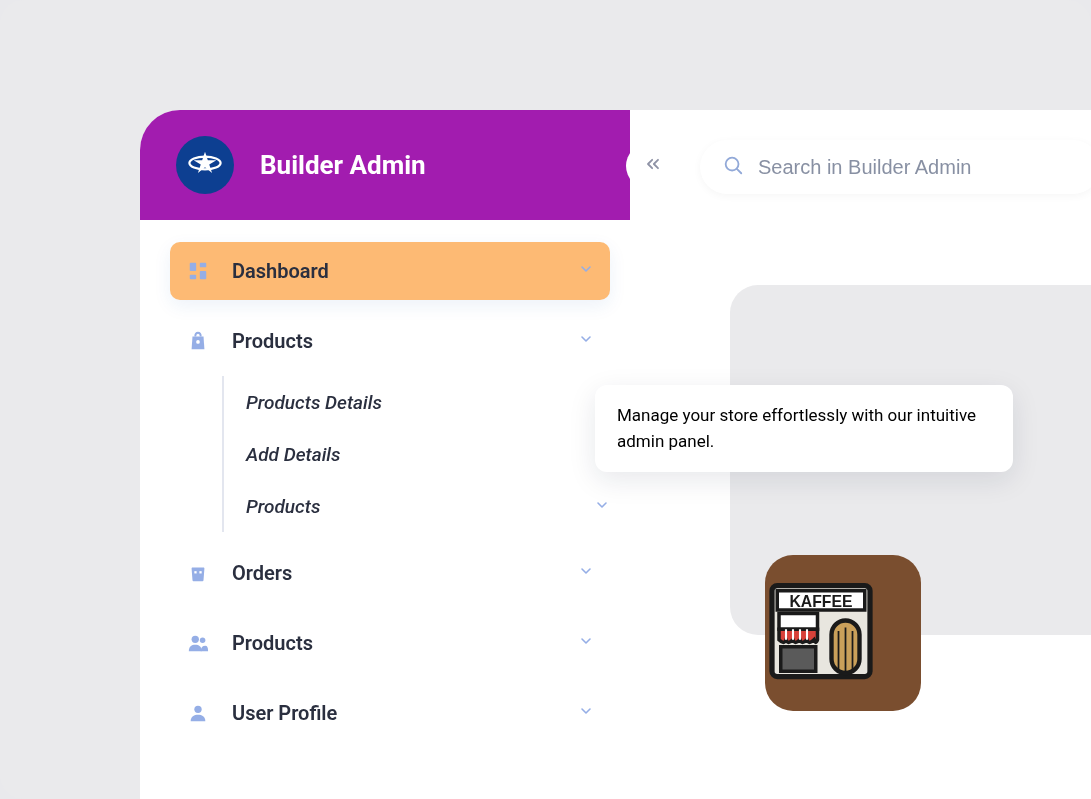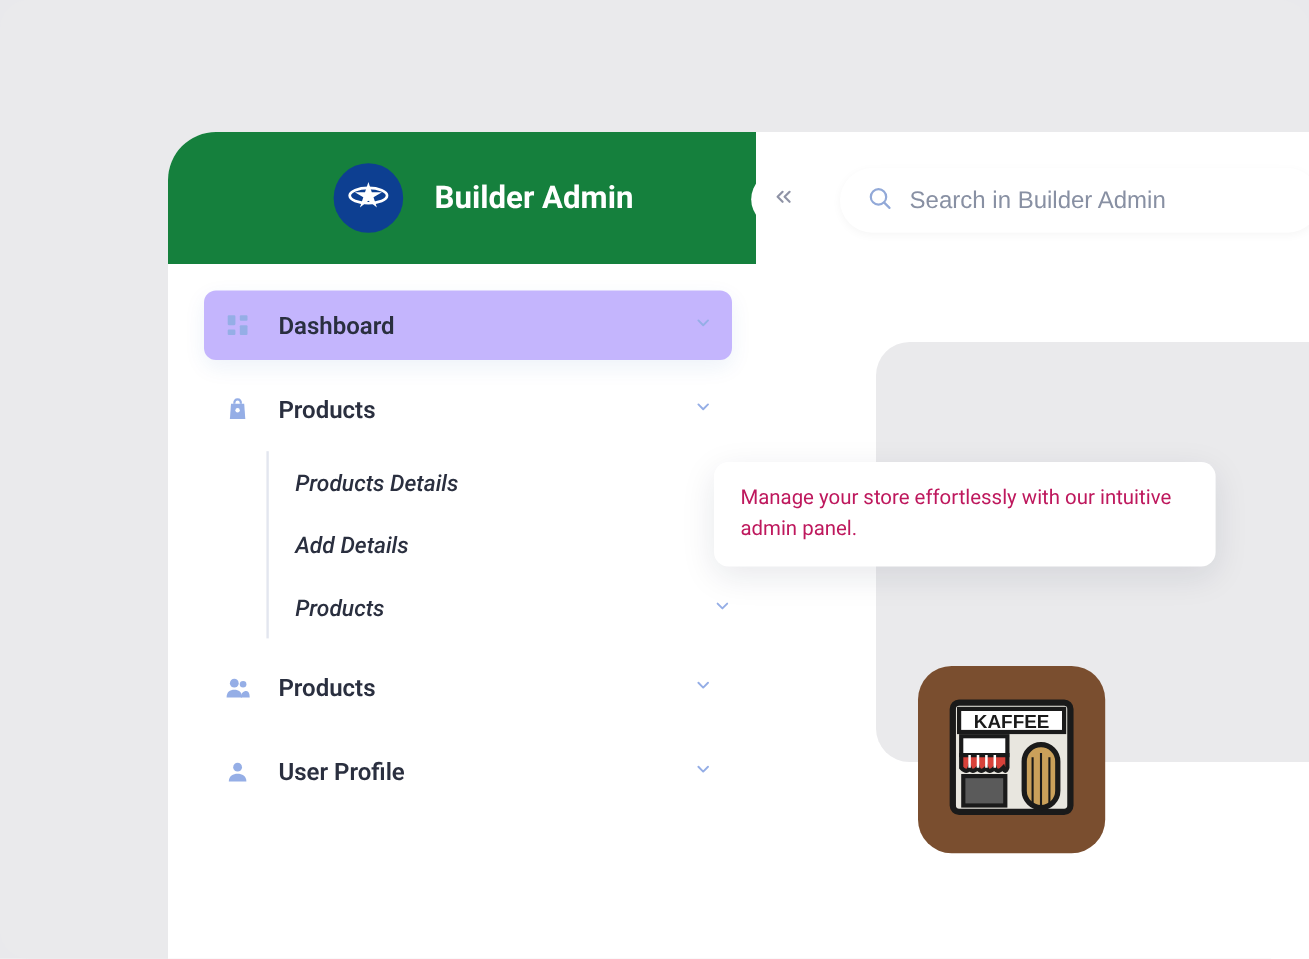--- a/index.html
+++ b/index.html
@@ -27,25 +27,24 @@
     background: #fff;
     border-radius: 40px 0 0 0;
     overflow: hidden;
   }
   
   .header {
     position: absolute;
     left: 0; top: 0;
     width: 490px;
     height: 110px;
-    background: #15803d;
+    background: #a21caf;
     display: flex;
     align-items: center;
     padding-left: 36px;
-    justify-content: center;
   }
   .logo-circle {
     width: 58px; height: 58px;
     border-radius: 50%;
     background: #0d3f91;
     display: flex;
     align-items: center;
     justify-content: center;
     margin-right: 26px;
   }
@@ -115,21 +114,21 @@
   .nav-item {
     display: flex;
     align-items: center;
     height: 58px;
     padding: 0 16px;
     border-radius: 10px;
     cursor: pointer;
     margin-top: 12px;
   }
   .nav-item.active {
-    background: #c4b5fd;
+    background: #fdba74;
     box-shadow: 0 6px 18px rgba(20,83,184,0.08);
   }
   .nav-icon {
     width: 24px; height: 24px;
     margin-right: 22px;
     display: flex;
     align-items: center;
     justify-content: center;
   }
   .nav-icon svg { width: 22px; height: 22px; fill: #95aee6; }
@@ -161,36 +160,36 @@
   .tooltip {
     position: absolute;
     left: 455px;
     top: 275px;
     width: 418px;
     background: #fff;
     border-radius: 12px;
     box-shadow: 0 8px 28px rgba(20,30,60,0.10);
     padding: 18px 22px;
     font-size: 17px;
-    color: #be185d;
+    color: #000000;
     line-height: 1.5;
     z-index: 10;
   }
   
   .shop-card {
     position: absolute;
     left: 625px;
     top: 445px;
     width: 156px;
     height: 156px;
     background: #7a4e2f;
     border-radius: 28px;
     display: flex;
     align-items: center;
-    justify-content: center;
+    justify-content: flex-start;
     z-index: 8;
   }
   .shop-card svg { width: 112px; height: 112px; }
 </style>
 </head>
 <body>
 
 <div class="canvas">
   <div class="app-window">
 
@@ -272,20 +271,35 @@
         <div class="sub-item">
           <span>Products</span>
           <span class="nav-chevron">
             <svg viewBox="0 0 24 24" fill="none" stroke-width="2.4" stroke-linecap="round" stroke-linejoin="round">
                 <polyline points="6 9 12 15 18 9"></polyline>
               </svg>
           </span>
         </div>
       </div>
 
+      <div class="nav-item">
+        <span class="nav-icon">
+          <svg viewBox="0 0 24 24">
+              <path d="M5 7 C5 6 6 6 6 6 L18 6 C18 6 19 6 19 7 L18 20 C18 21 17 21 17 21 L7 21 C7 21 6 21 6 20 Z"></path>
+              <rect x="8" y="10" width="2.5" height="2.5" fill="#fff"></rect>
+              <rect x="13.5" y="10" width="2.5" height="2.5" fill="#fff"></rect>
+            </svg>
+        </span>
+        <span class="nav-label">Orders</span>
+        <span class="nav-chevron">
+          <svg viewBox="0 0 24 24" fill="none" stroke-width="2.4" stroke-linecap="round" stroke-linejoin="round">
+              <polyline points="6 9 12 15 18 9"></polyline>
+            </svg>
+        </span>
+      </div>
 
       <div class="nav-item">
         <span class="nav-icon">
           <svg viewBox="0 0 24 24">
               <circle cx="9" cy="8" r="4"></circle>
               <path d="M2 21 C2 16 5 14 9 14 C13 14 16 16 16 21 Z"></path>
               <circle cx="17" cy="9" r="3"></circle>
               <path d="M15 21 C15 17 17 15 20 15 C22 15 23 17 23 21 Z"></path>
             </svg>
         </span>

